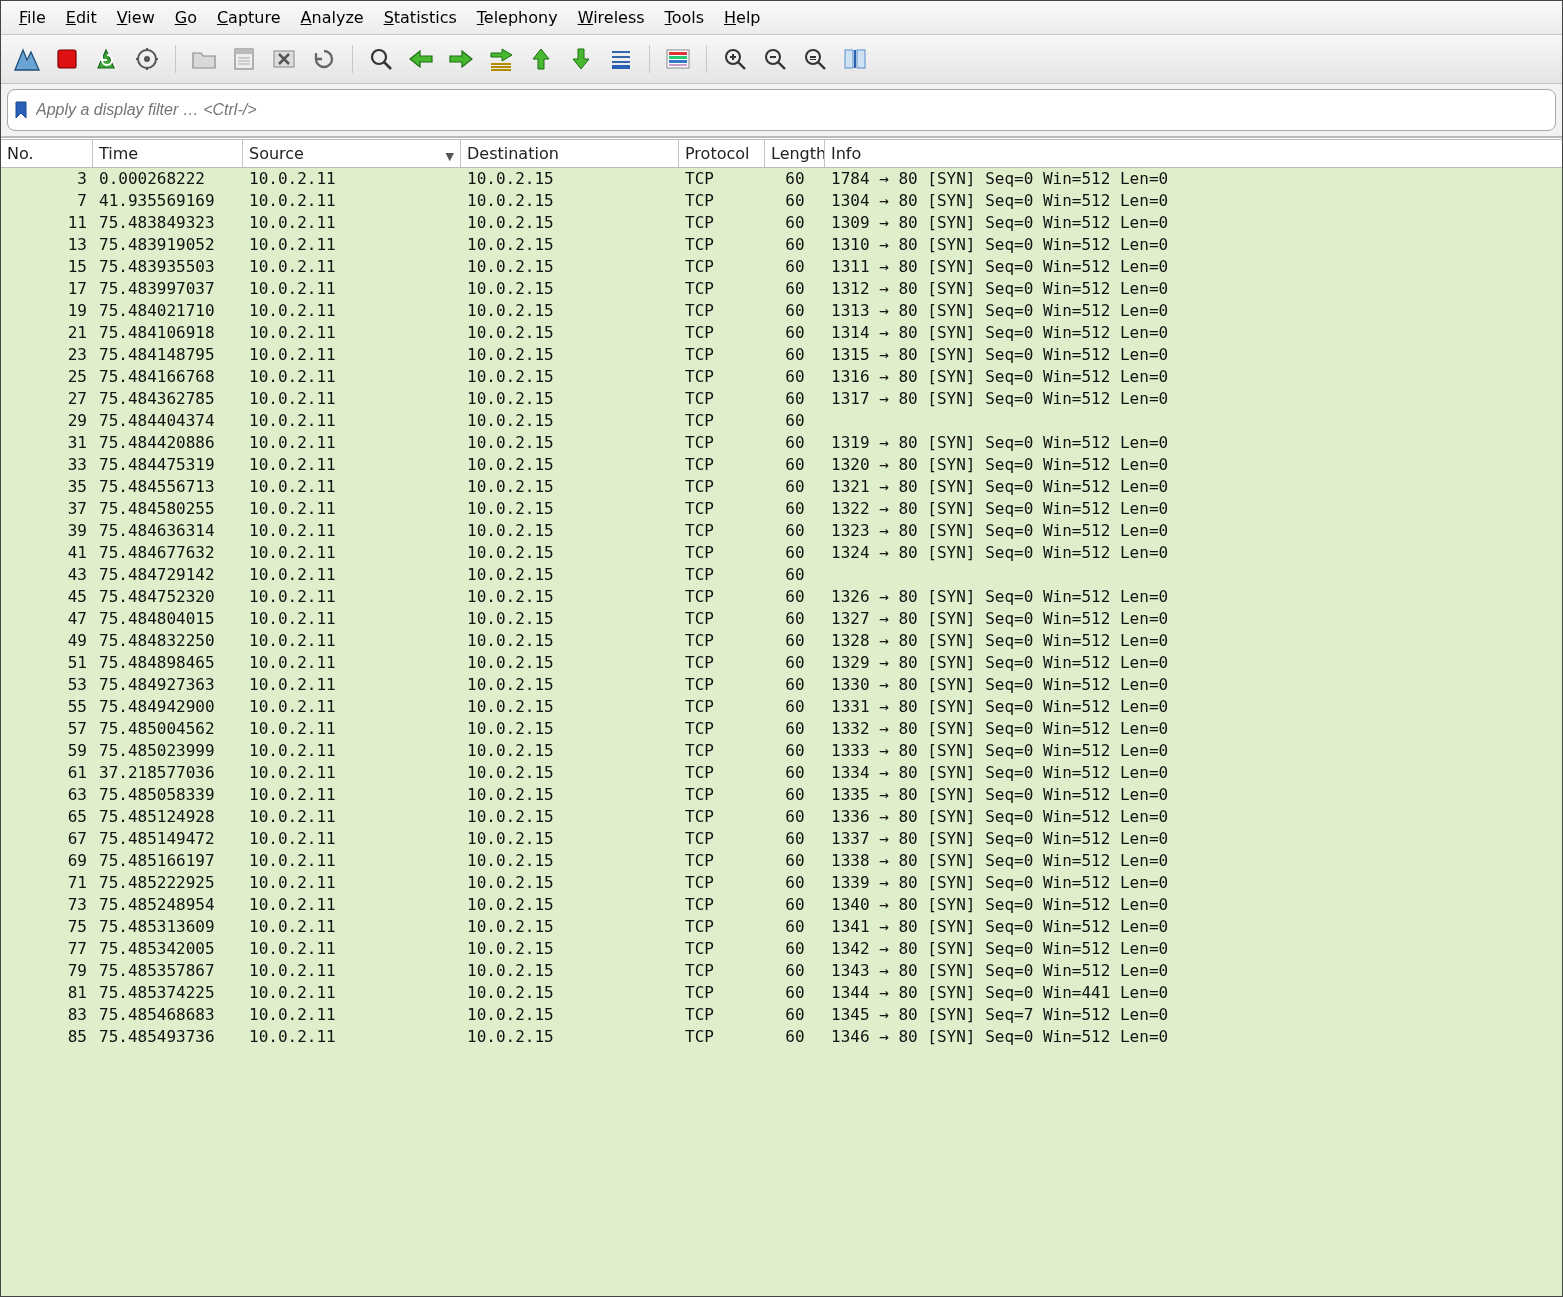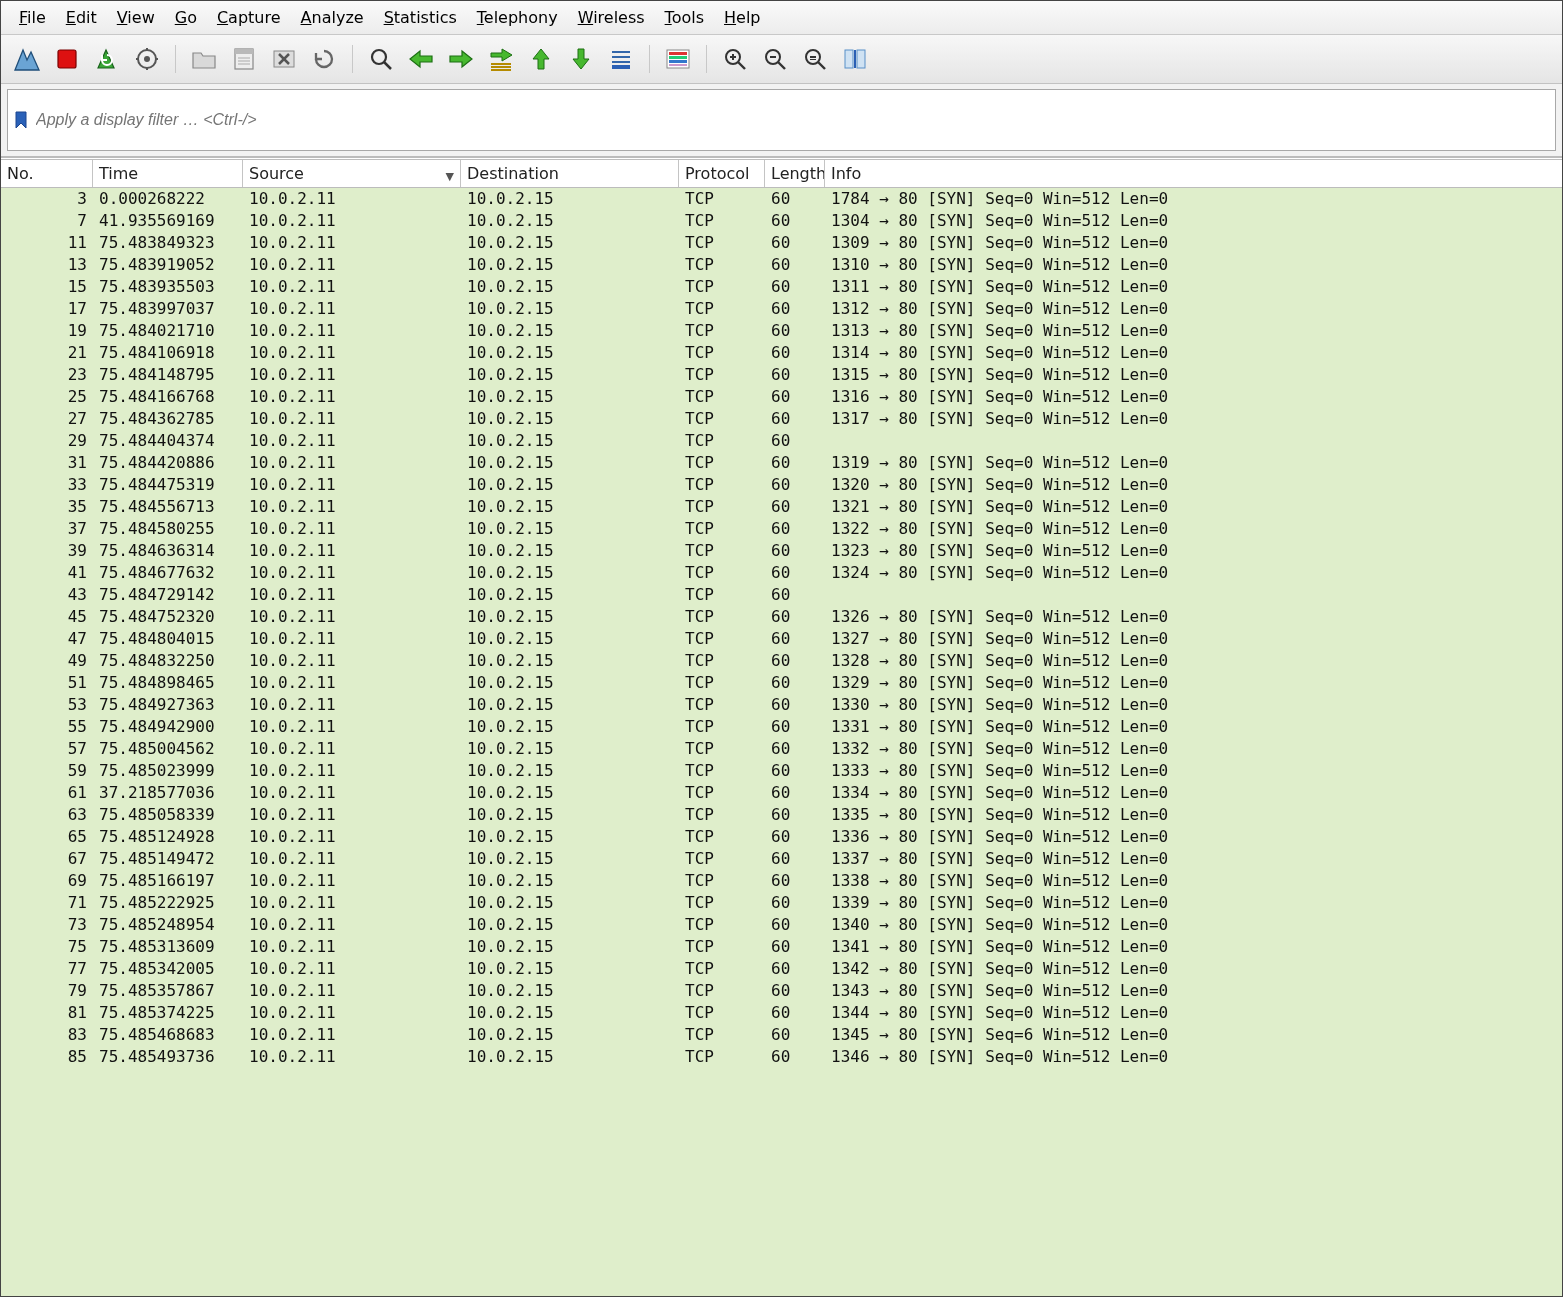--- a/index.html
+++ b/index.html
@@ -4,35 +4,35 @@
 <style>
   html,body{margin:0;padding:0;height:100%;font-family:"DejaVu Sans","Liberation Sans",Arial,sans-serif;font-size:15px;color:#000;background:#fff}
   body{display:flex;flex-direction:column;border:1px solid #444;box-sizing:border-box}
   .menubar{display:flex;align-items:flex-end;padding:3px 8px;background:linear-gradient(#fafafa,#ececec);border-bottom:1px solid #c8c8c8}
   .menu-item{padding:4px 10px;cursor:default;font-size:16px}
   .menu-item .ul{text-decoration:underline}
   .toolbar{display:flex;align-items:center;padding:6px 8px;background:linear-gradient(#f7f7f7,#e5e5e5);border-bottom:1px solid #c2c2c2;gap:4px}
   .tbtn{width:34px;height:34px;display:flex;align-items:center;justify-content:center;border:1px solid transparent;border-radius:3px}
   .tsep{width:1px;height:28px;background:#c8c8c8;margin:0 6px}
   .filterbar{display:flex;align-items:center;padding:5px 6px;background:#f2f2f2;border-bottom:1px solid #bbb}
-  .filter-input{flex:1;display:flex;align-items:center;background:#fff;border:1px solid #a8a8a8;border-radius:0;padding:20px 6px}
+  .filter-input{flex:1;display:flex;align-items:center;background:#fff;border:1px solid #a8a8a8;border-radius:8px;padding:10px 6px}
   .filter-input .bm{margin-right:6px}
   .filter-input input{flex:1;border:none;outline:none;font-size:16px;font-style:italic;color:#7a7a7a;background:transparent}
   .headerbar{background:#fff;border-top:3px double #bcbcbc;border-bottom:1px solid #bcbcbc}
   .packet-header{display:flex;font-size:16px;color:#222}
   .ph-col{border-right:1px solid #c4c4c4;padding:4px 6px;box-sizing:border-box;display:flex;align-items:flex-end;justify-content:space-between;white-space:nowrap;overflow:hidden}
   .packet-list{flex:1;overflow:auto;background:#dfeecb;font-family:"DejaVu Sans Mono","Liberation Mono",monospace;font-size:16px;line-height:22px}
   .row{display:flex;white-space:pre;color:#111}
   .row>div{box-sizing:border-box;padding:0 6px;overflow:hidden}
   .c-no{width:92px;text-align:right}
   .c-time{width:150px}
   .c-src{width:218px}
   .c-dst{width:218px}
   .c-proto{width:86px}
-  .c-len{width:60px;text-align:left}
+  .c-len{width:60px;text-align:center}
   .c-info{flex:1}
   .sort-tri{font-size:11px;color:#555;margin-left:4px}
   svg{display:block}
 </style>
 </head>
 <body>
 
 <div class="menubar" id="menubar">
     <div class="menu-item"><span class="ul">F</span>ile</div>
     <div class="menu-item"><span class="ul">E</span>dit</div>
@@ -266,16 +266,16 @@
     <div class="row"><div class="c-no">61</div><div class="c-time">37.218577036</div><div class="c-src">10.0.2.11</div><div class="c-dst">10.0.2.15</div><div class="c-proto">TCP</div><div class="c-len">60</div><div class="c-info">1334 → 80 [SYN] Seq=0 Win=512 Len=0</div></div>
     <div class="row"><div class="c-no">63</div><div class="c-time">75.485058339</div><div class="c-src">10.0.2.11</div><div class="c-dst">10.0.2.15</div><div class="c-proto">TCP</div><div class="c-len">60</div><div class="c-info">1335 → 80 [SYN] Seq=0 Win=512 Len=0</div></div>
     <div class="row"><div class="c-no">65</div><div class="c-time">75.485124928</div><div class="c-src">10.0.2.11</div><div class="c-dst">10.0.2.15</div><div class="c-proto">TCP</div><div class="c-len">60</div><div class="c-info">1336 → 80 [SYN] Seq=0 Win=512 Len=0</div></div>
     <div class="row"><div class="c-no">67</div><div class="c-time">75.485149472</div><div class="c-src">10.0.2.11</div><div class="c-dst">10.0.2.15</div><div class="c-proto">TCP</div><div class="c-len">60</div><div class="c-info">1337 → 80 [SYN] Seq=0 Win=512 Len=0</div></div>
     <div class="row"><div class="c-no">69</div><div class="c-time">75.485166197</div><div class="c-src">10.0.2.11</div><div class="c-dst">10.0.2.15</div><div class="c-proto">TCP</div><div class="c-len">60</div><div class="c-info">1338 → 80 [SYN] Seq=0 Win=512 Len=0</div></div>
     <div class="row"><div class="c-no">71</div><div class="c-time">75.485222925</div><div class="c-src">10.0.2.11</div><div class="c-dst">10.0.2.15</div><div class="c-proto">TCP</div><div class="c-len">60</div><div class="c-info">1339 → 80 [SYN] Seq=0 Win=512 Len=0</div></div>
     <div class="row"><div class="c-no">73</div><div class="c-time">75.485248954</div><div class="c-src">10.0.2.11</div><div class="c-dst">10.0.2.15</div><div class="c-proto">TCP</div><div class="c-len">60</div><div class="c-info">1340 → 80 [SYN] Seq=0 Win=512 Len=0</div></div>
     <div class="row"><div class="c-no">75</div><div class="c-time">75.485313609</div><div class="c-src">10.0.2.11</div><div class="c-dst">10.0.2.15</div><div class="c-proto">TCP</div><div class="c-len">60</div><div class="c-info">1341 → 80 [SYN] Seq=0 Win=512 Len=0</div></div>
     <div class="row"><div class="c-no">77</div><div class="c-time">75.485342005</div><div class="c-src">10.0.2.11</div><div class="c-dst">10.0.2.15</div><div class="c-proto">TCP</div><div class="c-len">60</div><div class="c-info">1342 → 80 [SYN] Seq=0 Win=512 Len=0</div></div>
     <div class="row"><div class="c-no">79</div><div class="c-time">75.485357867</div><div class="c-src">10.0.2.11</div><div class="c-dst">10.0.2.15</div><div class="c-proto">TCP</div><div class="c-len">60</div><div class="c-info">1343 → 80 [SYN] Seq=0 Win=512 Len=0</div></div>
-    <div class="row"><div class="c-no">81</div><div class="c-time">75.485374225</div><div class="c-src">10.0.2.11</div><div class="c-dst">10.0.2.15</div><div class="c-proto">TCP</div><div class="c-len">60</div><div class="c-info">1344 → 80 [SYN] Seq=0 Win=512 Len=0</div></div>
-    <div class="row"><div class="c-no">83</div><div class="c-time">75.485468683</div><div class="c-src">10.0.2.11</div><div class="c-dst">10.0.2.15</div><div class="c-proto">TCP</div><div class="c-len">60</div><div class="c-info">1345 → 80 [SYN] Seq=6 Win=512 Len=0</div></div>
+    <div class="row"><div class="c-no">81</div><div class="c-time">75.485374225</div><div class="c-src">10.0.2.11</div><div class="c-dst">10.0.2.15</div><div class="c-proto">TCP</div><div class="c-len">60</div><div class="c-info">1344 → 80 [SYN] Seq=0 Win=441 Len=0</div></div>
+    <div class="row"><div class="c-no">83</div><div class="c-time">75.485468683</div><div class="c-src">10.0.2.11</div><div class="c-dst">10.0.2.15</div><div class="c-proto">TCP</div><div class="c-len">60</div><div class="c-info">1345 → 80 [SYN] Seq=7 Win=512 Len=0</div></div>
     <div class="row"><div class="c-no">85</div><div class="c-time">75.485493736</div><div class="c-src">10.0.2.11</div><div class="c-dst">10.0.2.15</div><div class="c-proto">TCP</div><div class="c-len">60</div><div class="c-info">1346 → 80 [SYN] Seq=0 Win=512 Len=0</div></div>
   </div>
 
 </body></html>

